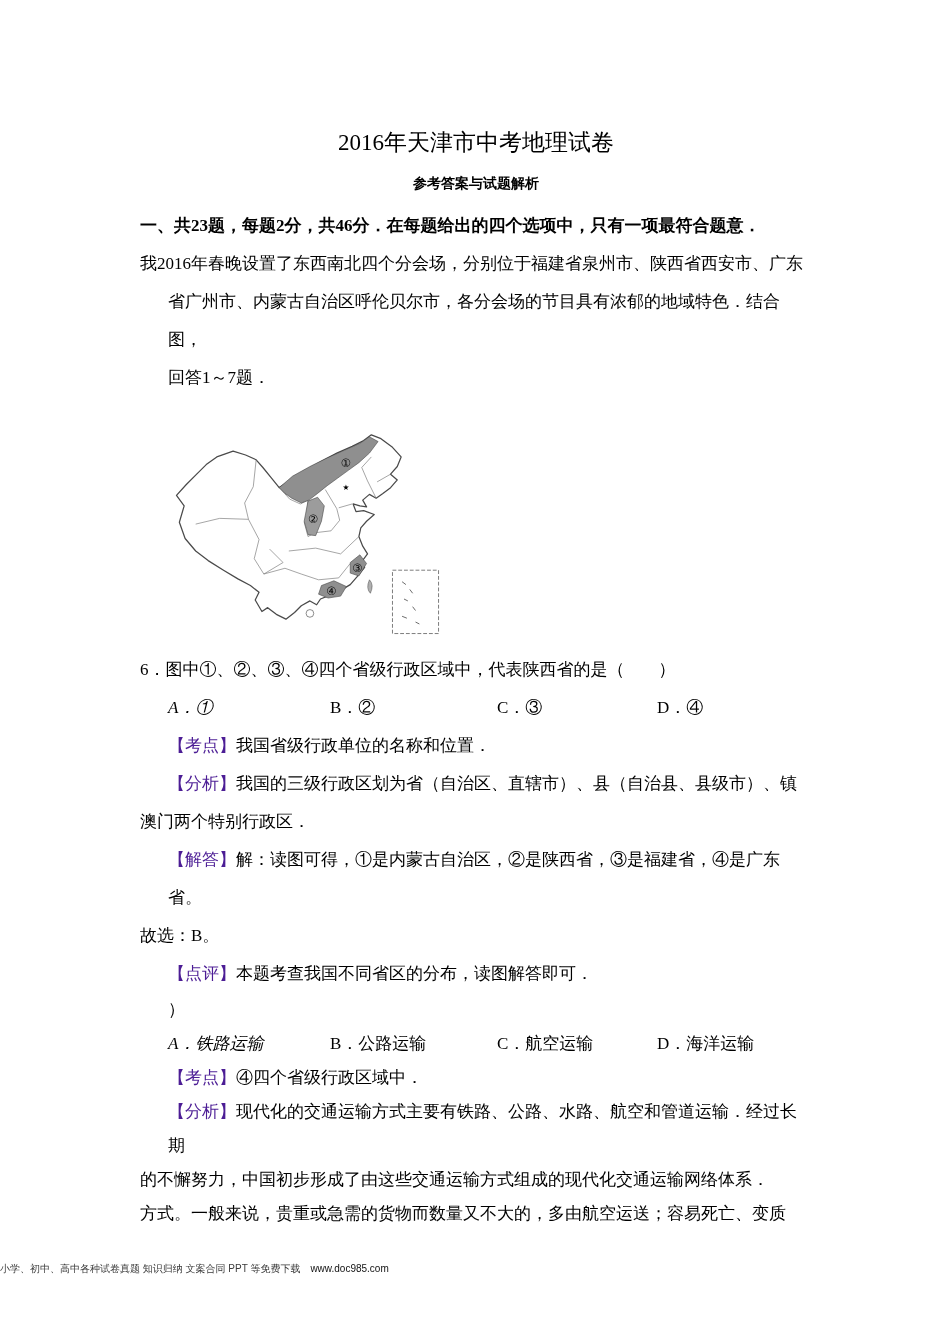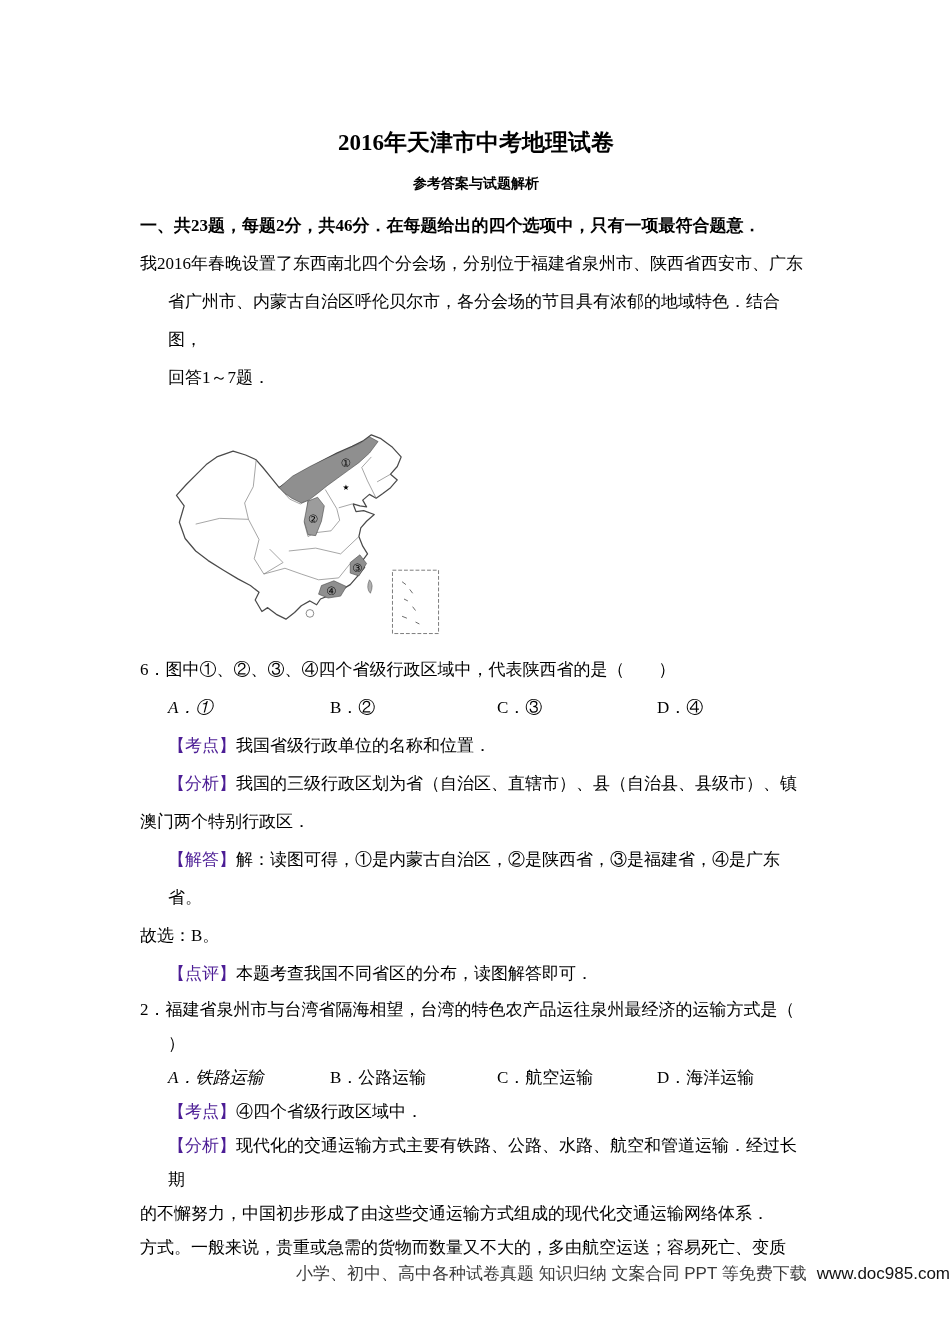--- a/index.html
+++ b/index.html
@@ -6,35 +6,35 @@
   html,body { width:950px; }
   body {
     height:1344px;
     background:#ffffff;
     color:#000;
     font-family:"Liberation Serif","DejaVu Serif",serif;
     position:relative;
     overflow:hidden;
   }
   .content { padding:128px 138px 0 140px; }
-  .title { font-size:23px; font-weight:bold; text-align:center; line-height:30px; }
+  .title { font-size:23px; font-weight:normal; text-align:center; line-height:30px; }
   .subtitle { font-size:14px; font-weight:bold; text-align:center; margin-top:17px;font-family:Liberation Serif, serif; }
   .section-heading { font-size:17px; font-weight:bold; margin-top:14px; line-height:38px; }
   .line { font-size:17px; line-height:38px; }
   .indent { padding-left:28px; }
   .tag { color:#4c1d95; }
   .options { display:flex; padding-left:28px; }
   .options .opt { font-size:17px; line-height:38px; }
   .opt-a { width:162px;font-style:italic; } .opt-b { width:167px; } .opt-c { width:160px; }
   .map-wrap { margin:10px 0 4px 24px; width:290px; }
   .map-wrap svg { display:block; }
   .tight .line, .tight .options .opt { line-height:34px; }
   .footer {
     position:absolute; left:0; right:0; top:1262px;
-    text-align:right; font-size:17px; color:#3a3a3a;
+    text-align:left; font-size:10px; color:#3a3a3a;
     font-family:"Liberation Sans","DejaVu Sans",sans-serif;
   }
   .footer .url { color:#111; margin-left:10px; }
 </style>
 </head>
 <body>
 
 <div class="content">
 
   <h1 class="title">2016年天津市中考地理试卷</h1>
@@ -108,21 +108,20 @@
     <div class="line indent">
       <span class="tag">【解答】</span><span>解：读图可得，①是内蒙古自治区，②是陕西省，③是福建省，④是广东省。</span>
     </div>
     <div class="line">故选：B。</div>
     <div class="line indent">
       <span class="tag">【点评】</span><span>本题考查我国不同省区的分布，读图解答即可．</span>
     </div>
   </div>
 
   <div class="tight">
-    <div class="line">2．福建省泉州市与台湾省隔海相望，台湾的特色农产品运往泉州最经济的运输方式是（</div>
     <div class="line indent">）</div>
     <div class="options">
       <span class="opt opt-a">A．铁路运输</span>
       <span class="opt opt-b">B．公路运输</span>
       <span class="opt opt-c">C．航空运输</span>
       <span class="opt">D．海洋运输</span>
     </div>
     <div class="line indent">
       <span class="tag">【考点】</span><span>④四个省级行政区域中．</span>
     </div>

